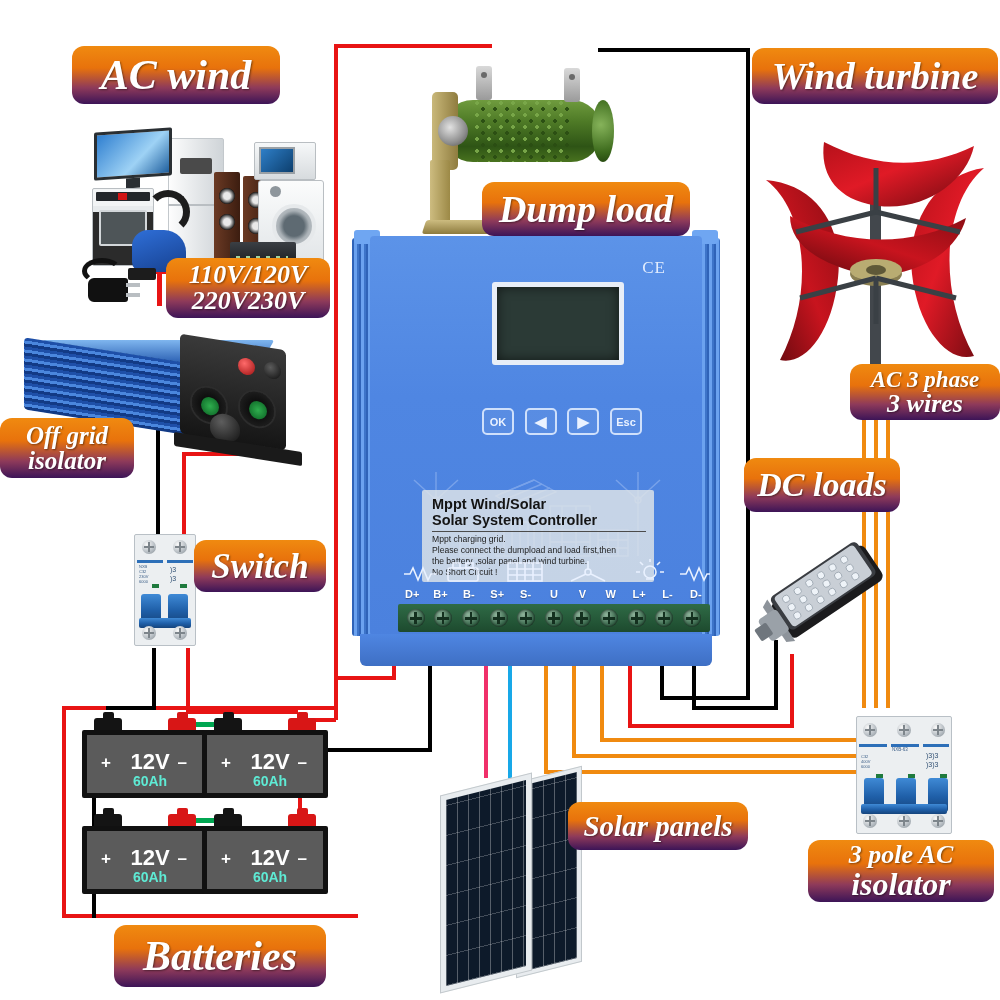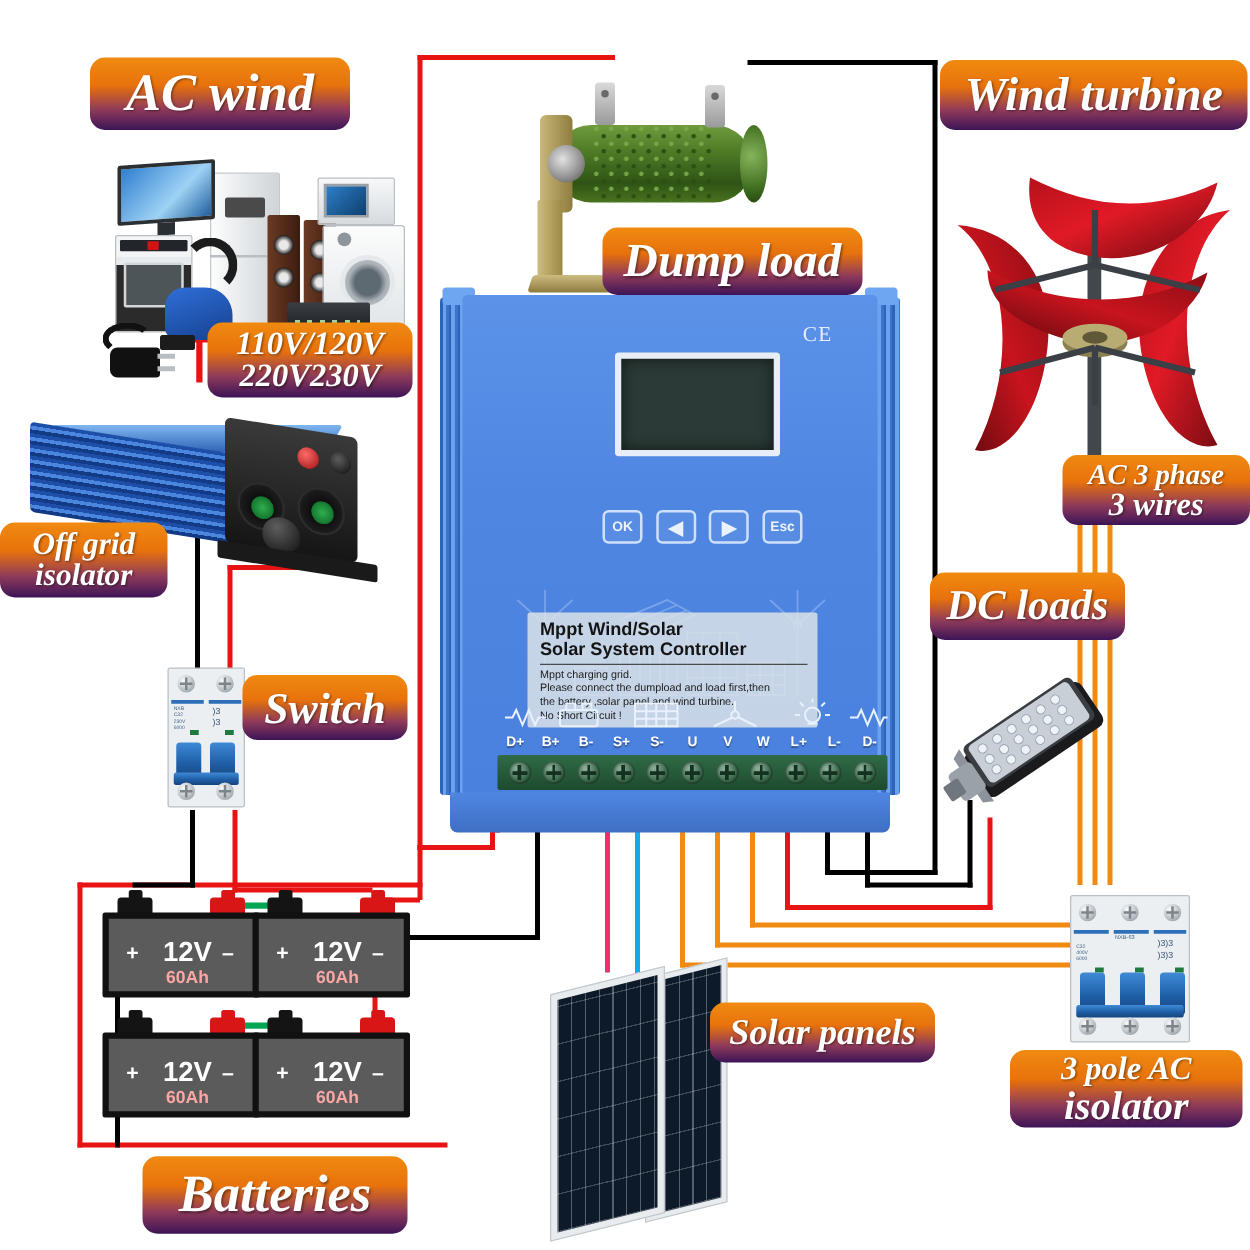--- a/index.html
+++ b/index.html
@@ -175,21 +175,21 @@
     background:#5b5b5b; border:5px solid #111; border-radius:2px; }
   .bat-term { position:absolute; top:0px; width:28px; height:18px; border-radius:3px; }
   .bat-term.pos { background:#141414; left:12px; }
   .bat-term.neg { background:#d81616; right:12px; }
   .bat-term .nub { position:absolute; left:9px; top:-6px; width:11px; height:8px; border-radius:2px; background:inherit; }
   .bat-sign { position:absolute; top:18px; color:#fff; font-size:17px; font-weight:bold; font-family:"Liberation Sans", sans-serif; }
   .bat-sign.p { left:14px; }
   .bat-sign.n { right:16px; }
   .bat-v { position:absolute; left:0; top:30px; width:126px; text-align:center; color:#fff;
     font-size:22px; font-weight:bold; font-family:"Liberation Sans", sans-serif; }
-  .bat-ah { position:absolute; left:0; top:54px; width:126px; text-align:center; color:#fca5a5;
+  .bat-ah { position:absolute; left:0; top:54px; width:126px; text-align:center; color:#5eead4;
     font-size:14px; font-weight:bold; font-family:"Liberation Sans", sans-serif; }
 
   
   #panels { position:absolute; left:418px; top:760px; width:180px; height:230px; z-index:22; }
   .pv { position:absolute; background:#e8ecef; border:1px solid #c2c8cc; }
   .pv-cells { position:absolute; background:#0d1a2a;
     background-image:
       repeating-linear-gradient(90deg, rgba(255,255,255,.30) 0px, rgba(255,255,255,.30) 1px, rgba(0,0,0,0) 1px, rgba(0,0,0,0) 11px),
       repeating-linear-gradient(0deg, rgba(255,255,255,.22) 0px, rgba(255,255,255,.22) 1px, rgba(0,0,0,0) 1px, rgba(0,0,0,0) 30px);
   }

